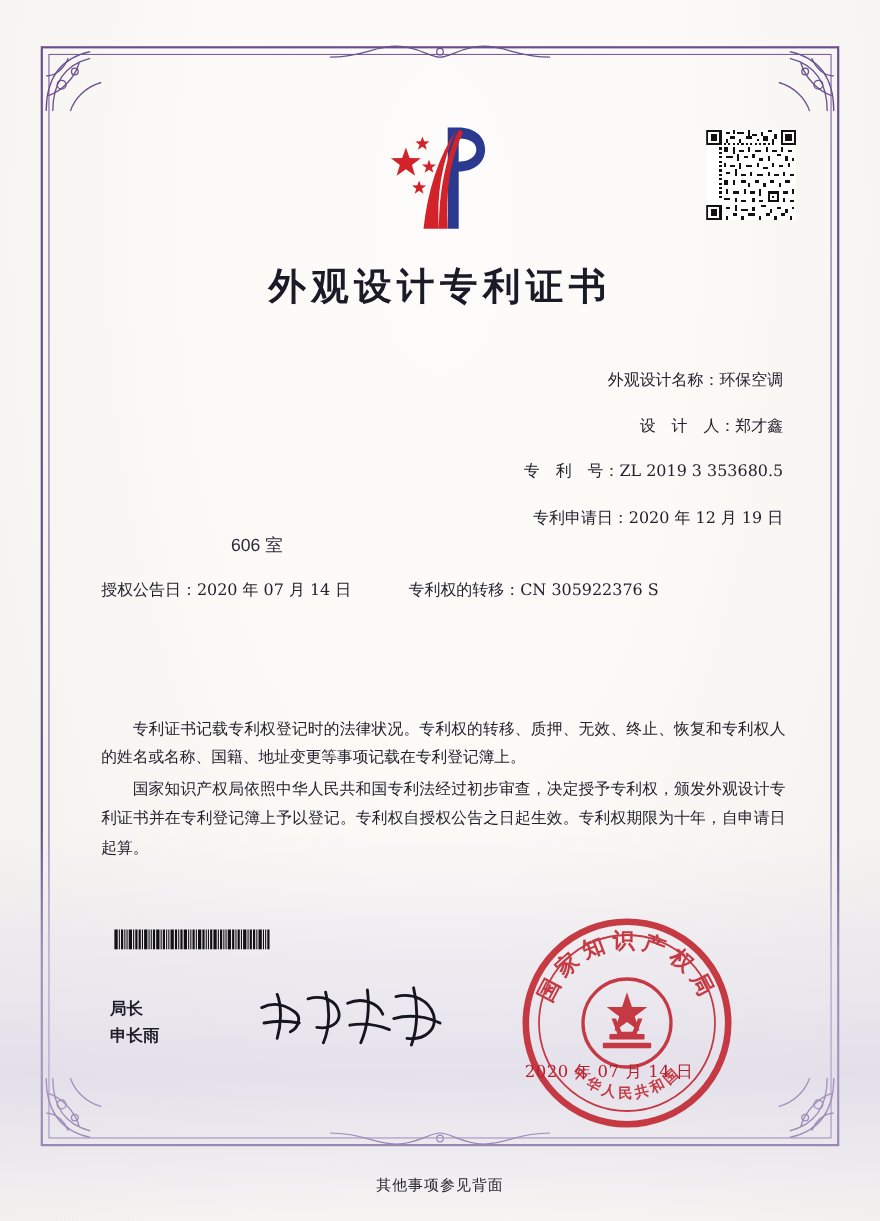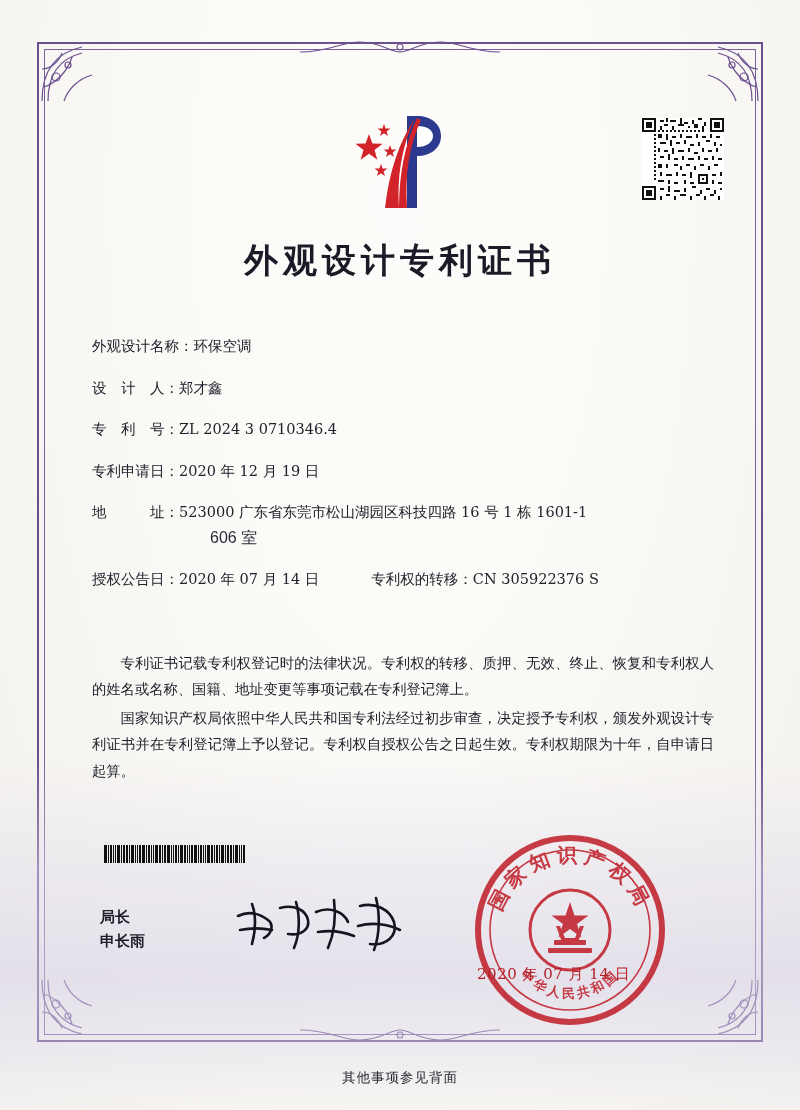--- a/index.html
+++ b/index.html
@@ -112,20 +112,21 @@
     top: 336px;
     width: 620px;
   }
   .field-row {
     display: flex;
     align-items: flex-start;
     margin-bottom: 20.5px;
     font-size: 14.5px;
     line-height: 1.45;
     color: #22222e;
+    justify-content: flex-end;
   }
   .field-label {
     white-space: pre;
     flex: none;
     font-family: "DejaVu Serif", serif;
   }
   .field-value {
     font-family: "DejaVu Serif", serif;
     word-break: break-all;
   }
@@ -483,29 +484,25 @@
     <div class="field-row">
       <span class="field-label">外观设计名称：</span>
       <span class="field-value">环保空调</span>
     </div>
     <div class="field-row">
       <span class="field-label">设　计　人：</span>
       <span class="field-value">郑才鑫</span>
     </div>
     <div class="field-row">
       <span class="field-label">专　利　号：</span>
-      <span class="field-value">ZL 2024 3 0710346.4</span>
+      <span class="field-value">ZL 2019 3 353680.5</span>
     </div>
     <div class="field-row">
       <span class="field-label">专利申请日：</span>
       <span class="field-value">2020 年 12 月 19 日</span>
-    </div>
-    <div class="field-row">
-      <span class="field-label">地　　　址：</span>
-      <span class="field-value">523000 广东省东莞市松山湖园区科技四路 16 号 1 栋 1601-1</span>
     </div>
     <div class="addr-second">606 室</div>
     <div class="field-row two-col">
       <span class="field-label">授权公告日：</span>
       <span class="field-value">2020 年 07 月 14 日</span>
       <span class="gap"></span>
       <span class="field-label">专利权的转移：</span>
       <span class="field-value">CN 305922376 S</span>
     </div>
   </div>

